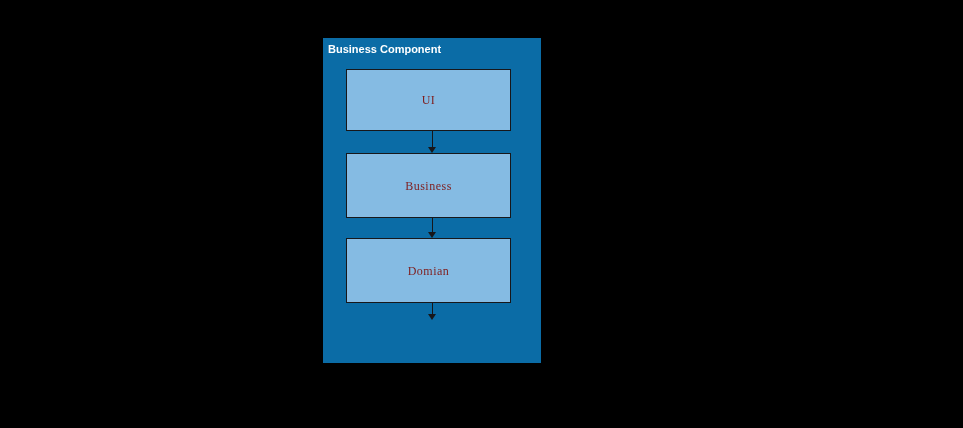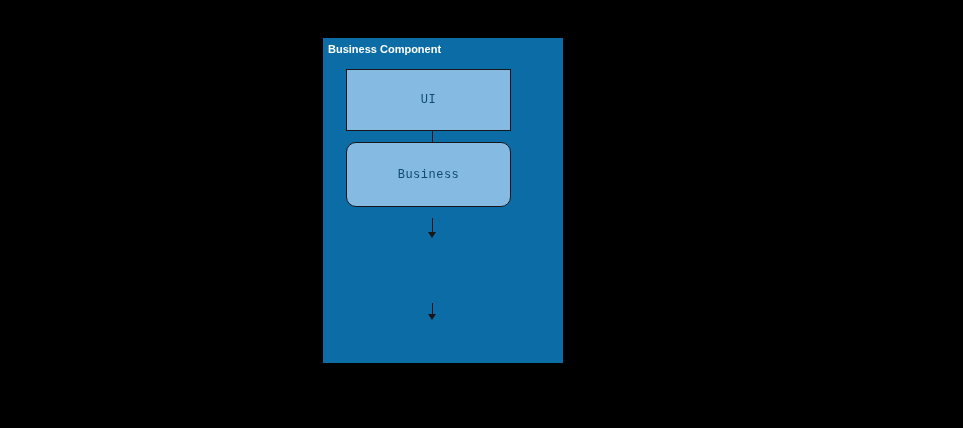--- a/index.html
+++ b/index.html
@@ -22,21 +22,21 @@
     width: 963px;
     height: 428px;
     background: #000000;
   }
 
   
   #component-container {
     position: absolute;
     left: 323px;
     top: 38px;
-    width: 240px;
+    width: 218px;
     height: 325px;
     background: #0b6ca6;
     box-sizing: border-box;
   }
 
   #component-title {
     position: absolute;
     left: 5px;
     top: 5px;
     font-family: "Liberation Sans", sans-serif;
@@ -54,30 +54,30 @@
     left: 23px;
     width: 165px;
     background: #85bbe3;
     border: 1px solid #17171a;
     box-sizing: border-box;
     display: flex;
     align-items: center;
     justify-content: center;
   }
   .layer-label {
-    font-family: Liberation Mono, monospace;
+    font-family: Liberation Serif, serif;
     font-size: 12px;
-    color: #0c4a6e;
+    color: #7f1d1d;
     letter-spacing: 0.5px;
     line-height: 14px;
     white-space: nowrap;
   }
 
   #box-ui       { top: 31px;  height: 62px; }
-  #box-business { top: 104px; height: 65px; border-radius: 10px; }
+  #box-business { top: 115px; height: 65px; }
   #box-domian   { top: 200px; height: 65px; }
   #box-db       { top: 282px; height: 33px; }
 
   
   .arrow {
     position: absolute;
     left: 105px;
     width: 9px;
   }
   .arrow-line {
@@ -129,20 +129,23 @@
 
     <div class="layer-box" id="box-business">
       <span class="layer-label">Business</span>
     </div>
 
     <div class="arrow" id="arrow-business-domian">
       <div class="arrow-line"></div>
       <div class="arrow-head"></div>
     </div>
 
+    <div class="layer-box" id="box-domian">
+      <span class="layer-label">Domian</span>
+    </div>
 
     <div class="arrow" id="arrow-domian-db">
       <div class="arrow-line"></div>
       <div class="arrow-head"></div>
     </div>
 
 
   </div>
 </div>
 

